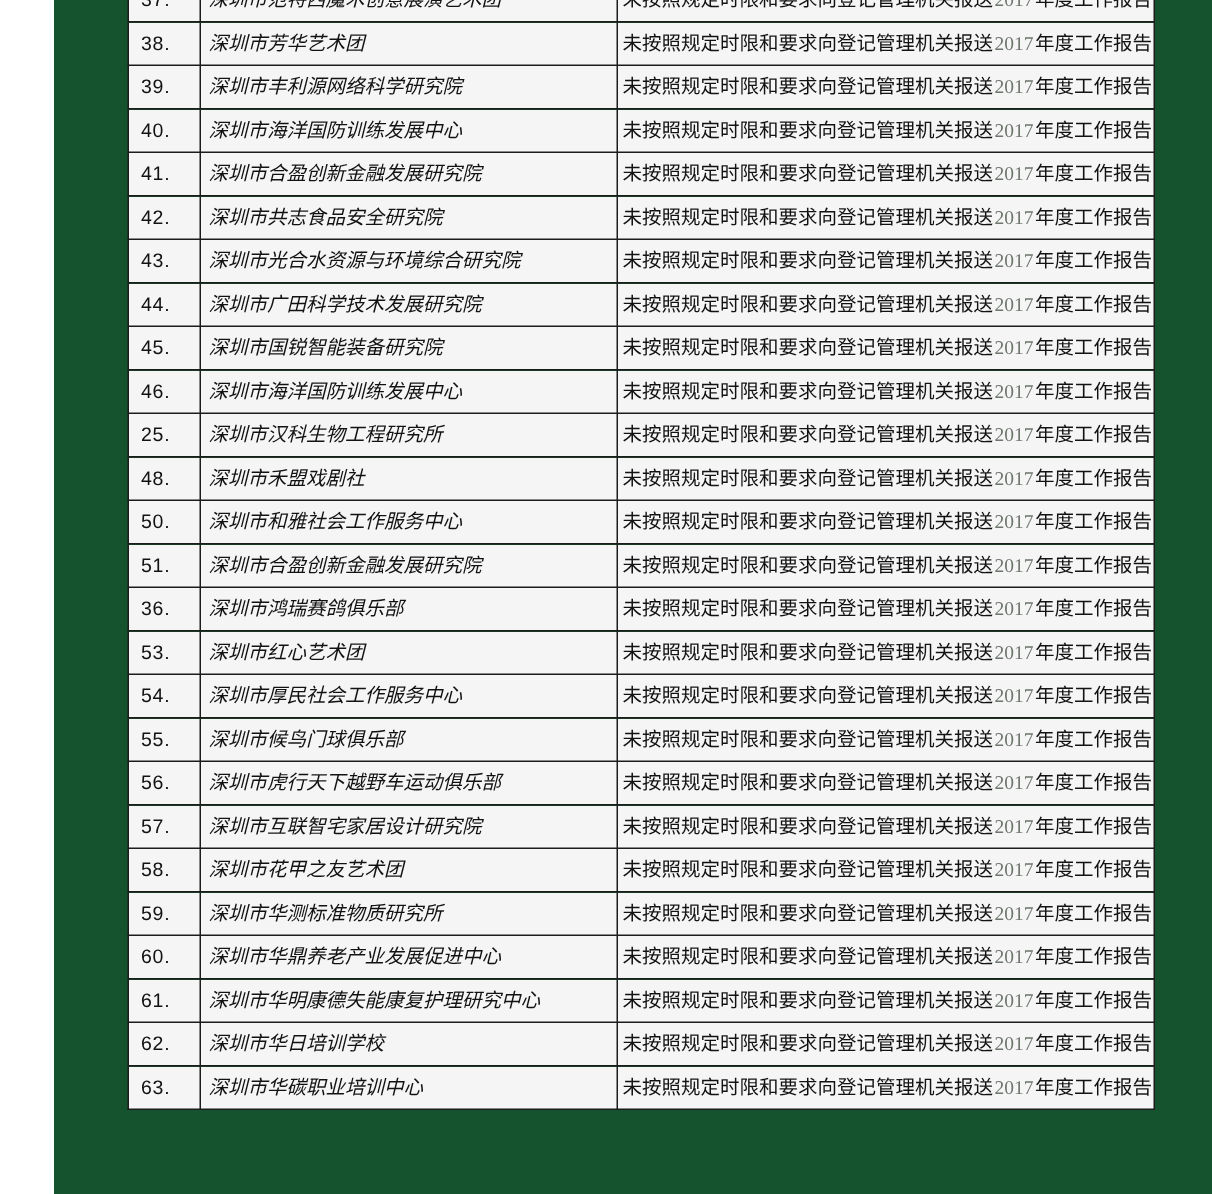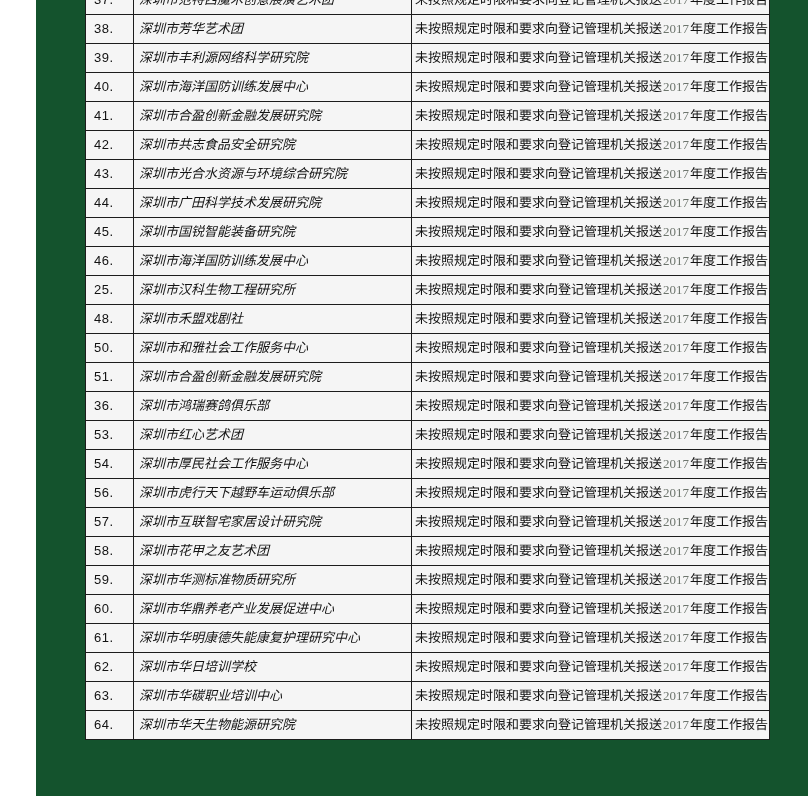--- a/index.html
+++ b/index.html
@@ -127,20 +127,25 @@
           <td class="num">53.</td>
           <td class="name">深圳市红心艺术团</td>
           <td class="desc"><span>未按照规定时限和要求向登记管理机关报送</span><span class="year">2017</span><span>年度工作报告</span></td>
         </tr>
         <tr>
           <td class="num">54.</td>
           <td class="name">深圳市厚民社会工作服务中心</td>
           <td class="desc"><span>未按照规定时限和要求向登记管理机关报送</span><span class="year">2017</span><span>年度工作报告</span></td>
         </tr>
         <tr>
+          <td class="num">55.</td>
+          <td class="name">深圳市候鸟门球俱乐部</td>
+          <td class="desc"><span>未按照规定时限和要求向登记管理机关报送</span><span class="year">2017</span><span>年度工作报告</span></td>
+        </tr>
+        <tr>
           <td class="num">56.</td>
           <td class="name">深圳市虎行天下越野车运动俱乐部</td>
           <td class="desc"><span>未按照规定时限和要求向登记管理机关报送</span><span class="year">2017</span><span>年度工作报告</span></td>
         </tr>
         <tr>
           <td class="num">57.</td>
           <td class="name">深圳市互联智宅家居设计研究院</td>
           <td class="desc"><span>未按照规定时限和要求向登记管理机关报送</span><span class="year">2017</span><span>年度工作报告</span></td>
         </tr>
         <tr>
@@ -166,20 +171,15 @@
         <tr>
           <td class="num">62.</td>
           <td class="name">深圳市华日培训学校</td>
           <td class="desc"><span>未按照规定时限和要求向登记管理机关报送</span><span class="year">2017</span><span>年度工作报告</span></td>
         </tr>
         <tr>
           <td class="num">63.</td>
           <td class="name">深圳市华碳职业培训中心</td>
           <td class="desc"><span>未按照规定时限和要求向登记管理机关报送</span><span class="year">2017</span><span>年度工作报告</span></td>
         </tr>
-        <tr>
-          <td class="num">64.</td>
-          <td class="name">深圳市华天生物能源研究院</td>
-          <td class="desc"><span>未按照规定时限和要求向登记管理机关报送</span><span class="year">2017</span><span>年度工作报告</span></td>
-        </tr>
       </tbody>
   </table>
 </div>
 
 </body></html>

